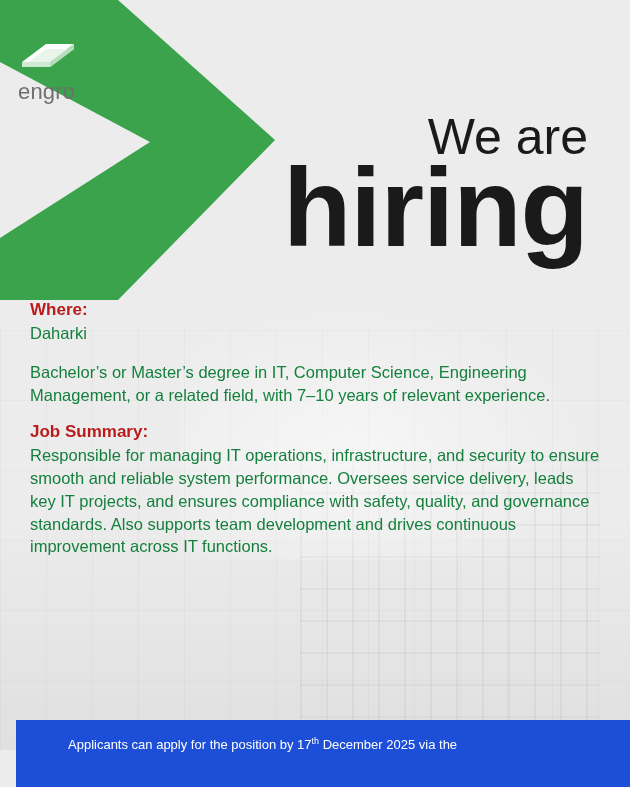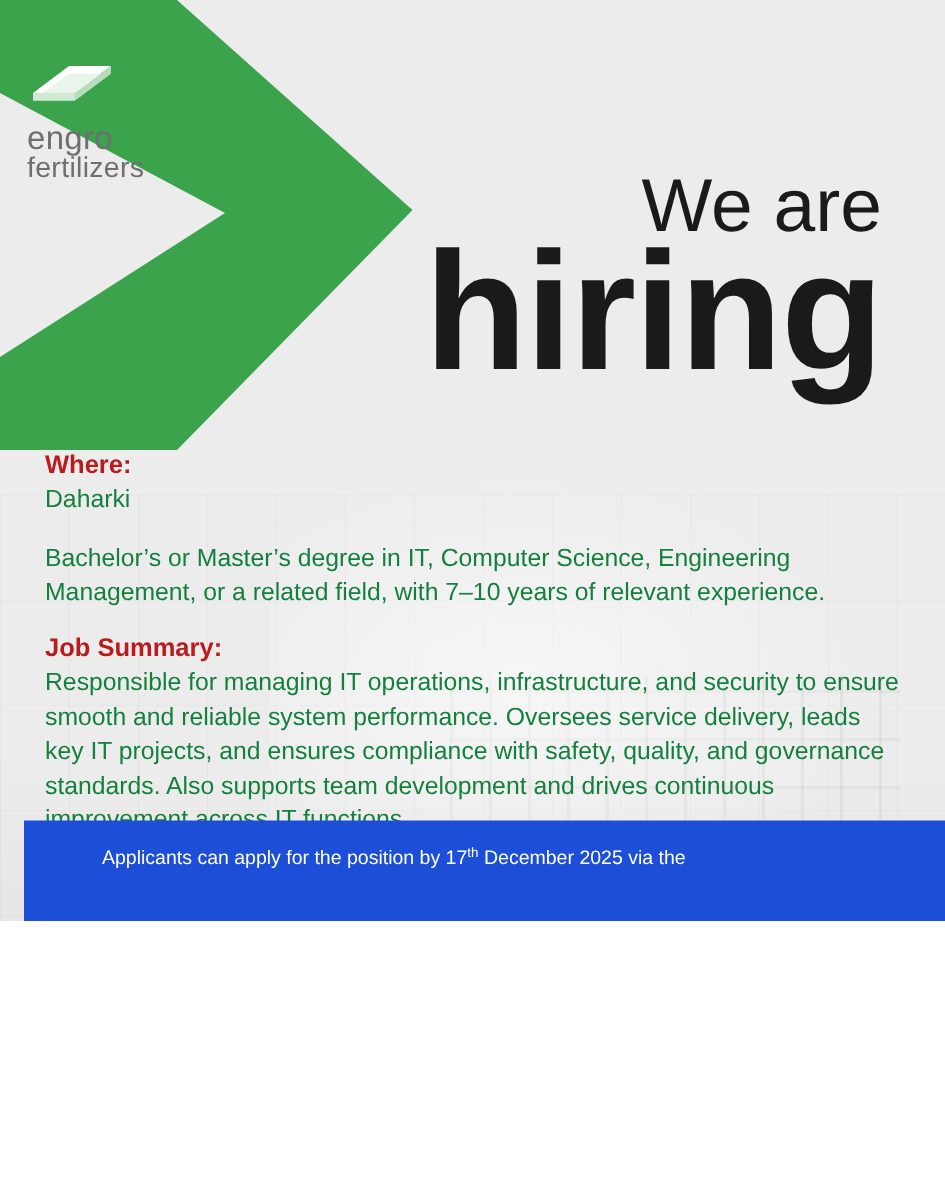--- a/index.html
+++ b/index.html
@@ -5,21 +5,21 @@
   * { box-sizing: border-box; }
   html, body {
     margin: 0; padding: 0;
     width: 630px; height: 787px;
     font-family: "Liberation Sans", sans-serif;
     background: #ffffff;
   }
   .poster {
     position: relative;
     width: 630px;
-    height: 614px;
+    height: 787px;
     overflow: hidden;
     background: #ececec;
   }
 
   
   .bg-texture {
     position: absolute;
     left: 0; top: 330px;
     width: 630px; height: 420px;
     background:
@@ -141,21 +141,20 @@
 
   <div class="logo">
     <svg class="logo-mark" width="60" height="40" viewBox="0 0 60 40" aria-hidden="true">
       <path d="M4 26 L28 8 L56 8 L32 26 Z" fill="#ffffff"></path>
       <path d="M4 31 L28 13 L56 13 L32 31 Z" fill="#e9f5ea"></path>
       <path d="M4 26 L4 31 L32 31 L32 26 Z" fill="#cfe9d2"></path>
       <path d="M32 26 L56 8 L56 13 L32 31 Z" fill="#b5ddbb"></path>
     </svg>
     <div class="logo-text">
       <div class="l1">engro</div>
-      <div class="l2">fertilizers</div>
     </div>
   </div>
 
   <div class="headline-wrap">
     <div class="we-are">We are</div>
     <div class="hiring">hiring</div>
   </div>
 
   <div class="body">
 

